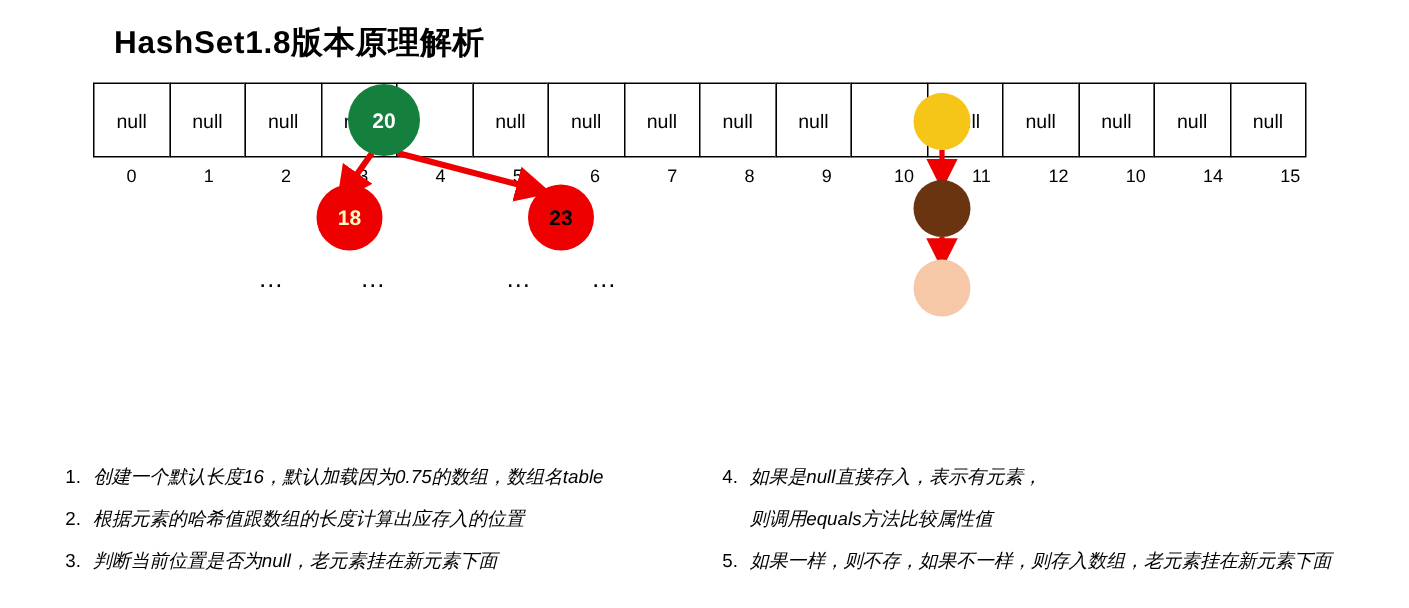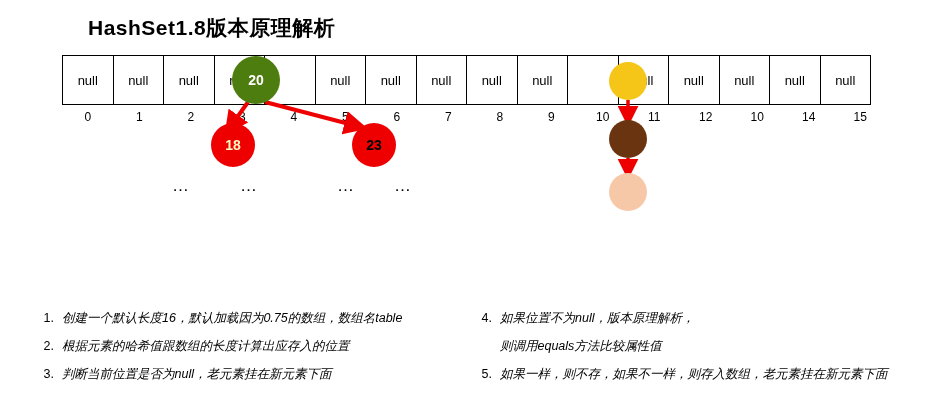--- a/index.html
+++ b/index.html
@@ -9,21 +9,21 @@
   }
   body {
     width: 939px;
     height: 405px;
     position: relative;
     font-family: "Liberation Sans", sans-serif;
     overflow: hidden;
   }
   #title {
     position: absolute;
-    left: 88px;
+    left: 76px;
     top: 14px;
     font-size: 21px;
     font-weight: bold;
     color: #000000;
     letter-spacing: 0.5px;
   }
   #array-row {
     position: absolute;
     left: 62px;
     top: 55px;
@@ -63,21 +63,21 @@
     align-items: center;
     justify-content: center;
     font-size: 14px;
     font-weight: bold;
   }
   #node-20 {
     width: 48px;
     height: 48px;
     left: 232px;
     top: 56px;
-    background: #4d7c0f;
+    background: #15803d;
     color: #ffffff;
   }
   #node-18 {
     width: 44px;
     height: 44px;
     left: 211px;
     top: 123px;
     background: #ee0000;
     color: #fef9c3;
   }
@@ -236,21 +236,21 @@
   <div class="step">
     <span class="step-num">3.</span>
     <span class="step-text">判断当前位置是否为null，老元素挂在新元素下面</span>
   </div>
 </div>
 
 <div id="steps-right">
   <div class="step">
     <span class="step-num">4.</span>
     <span class="step-text">
-      <span>如果位置不为null，版本原理解析，</span>
+      <span>如果是null直接存入，表示有元素，</span>
       <span class="l2">则调用equals方法比较属性值</span>
     </span>
   </div>
   <div class="step">
     <span class="step-num">5.</span>
     <span class="step-text">如果一样，则不存，如果不一样，则存入数组，老元素挂在新元素下面</span>
   </div>
 </div>
 
 </body></html>

